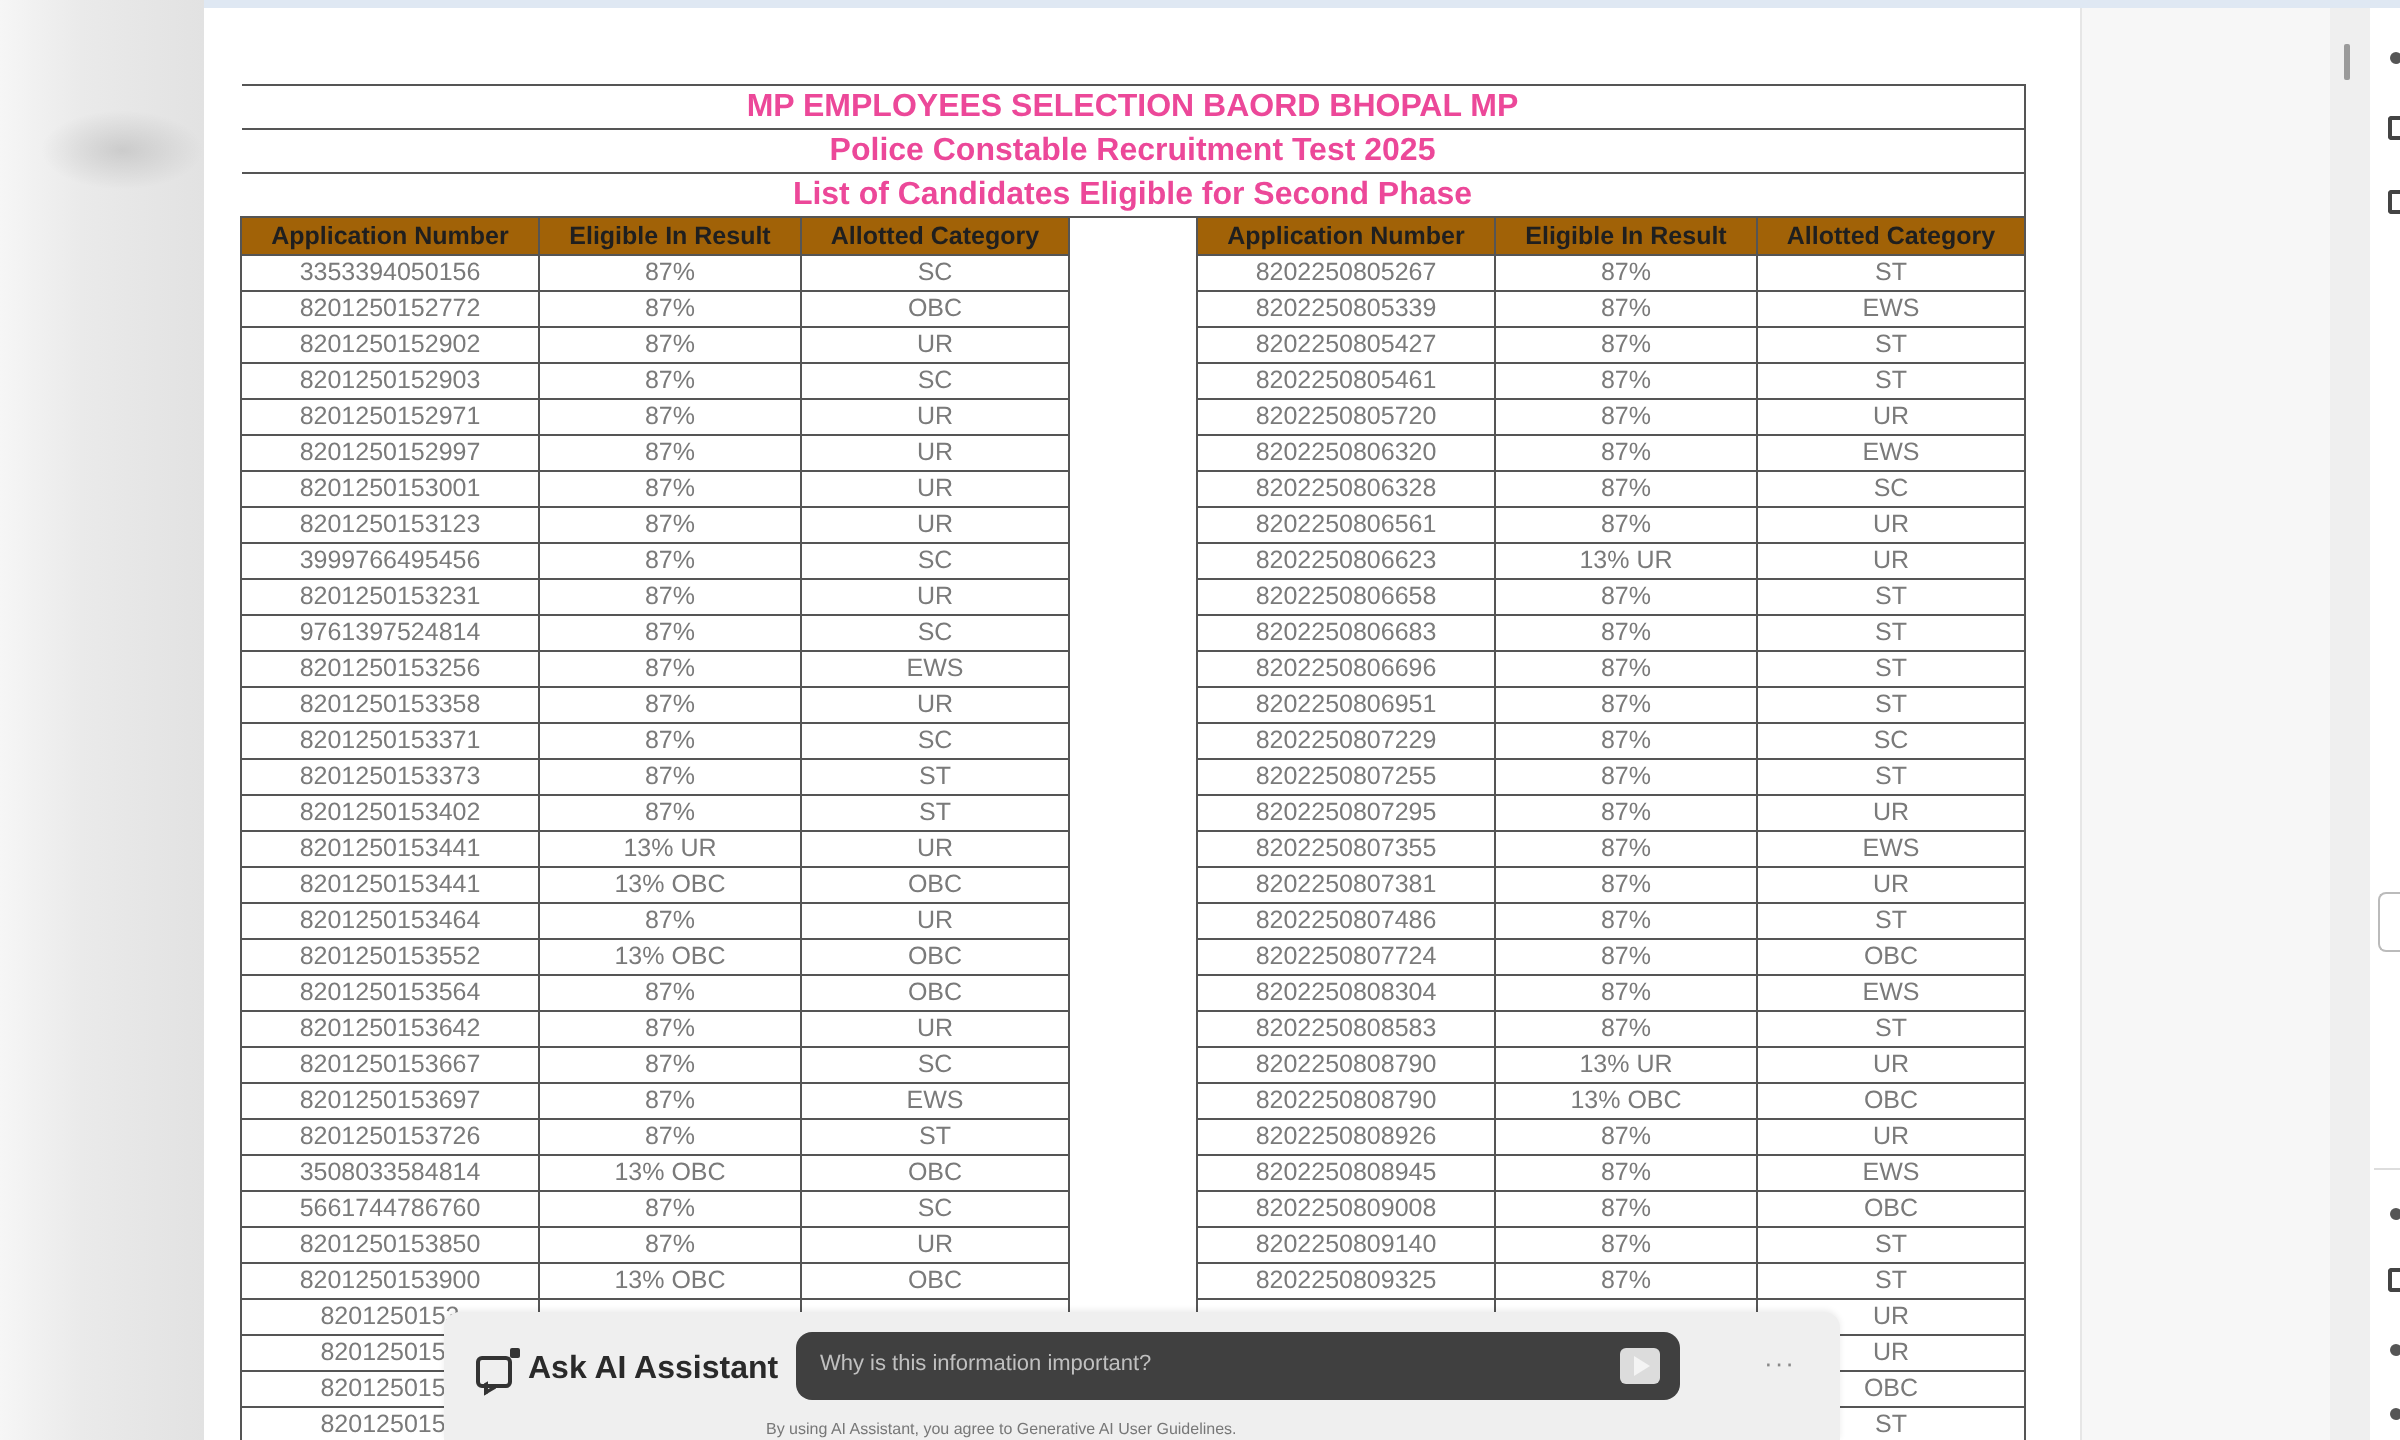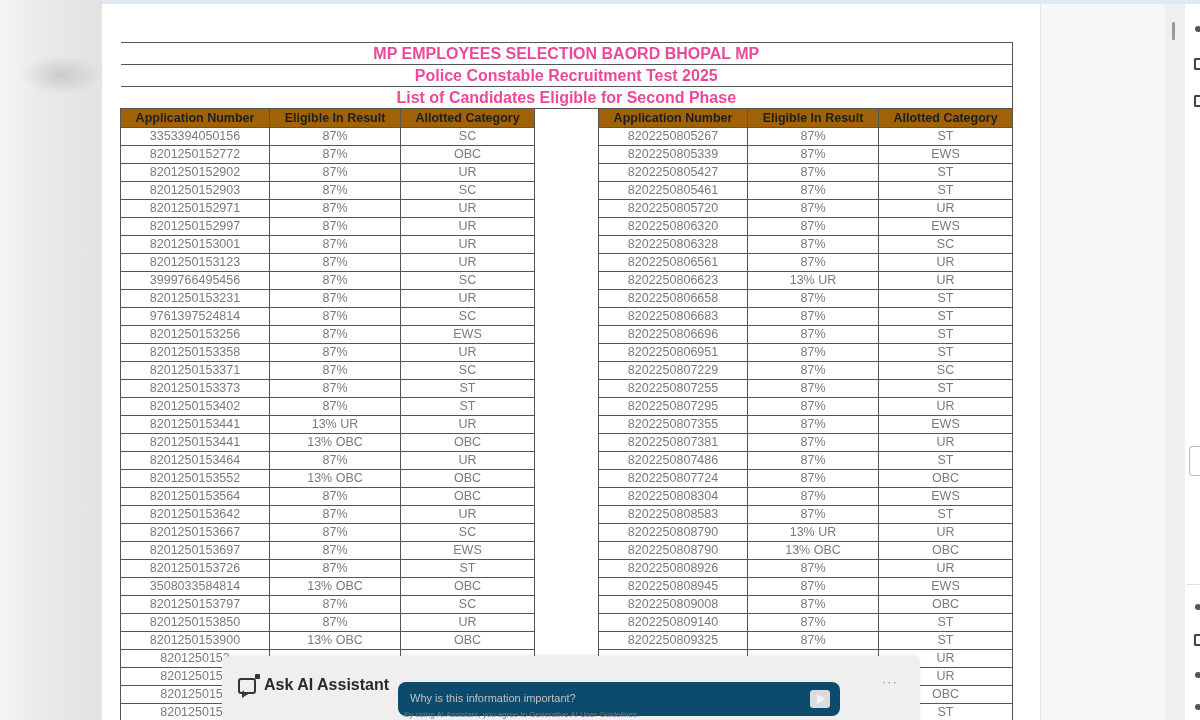--- a/index.html
+++ b/index.html
@@ -80,38 +80,38 @@
     }
     .ai-icon::after {
       content:""; position:absolute; left:2px; top:10px; width:4px; height:4px;
       border-left:2px solid #333; border-bottom:2px solid #333; transform:skewY(-30deg);
     }
     .ai-icon .spark { position:absolute; right:-6px; top:-6px; width:5px; height:5px; background:#333; border-radius:1px; }
     .ai-label {
       position:absolute; left:42px; top:20px; font-size:16px; font-weight:bold; color:#2a2a2a;
     }
     .ai-input {
-      position:absolute; left:176px; top:26px; width:442px; height:34px;
-      background:#0c4a6e; border-radius:8px; border:none;
+      position:absolute; left:176px; top:10px; width:442px; height:34px;
+      background:#404040; border-radius:8px; border:none;
     }
     .ai-input .ph {
       position:absolute; left:12px; top:10px; font-size:11px; color:#c0c0c0;
     }
     .ai-send {
       position:absolute; right:10px; top:8px; width:20px; height:18px; background:#dcdcdc; border-radius:3px;
     }
     .ai-send::after {
       content:""; position:absolute; left:7px; top:4px; width:0; height:0;
       border-left:8px solid #f4f4f4; border-top:5px solid transparent; border-bottom:5px solid transparent;
     }
     .ai-more {
       position:absolute; left:660px; top:18px; font-size:13px; color:#888; letter-spacing:1px;
     }
     .ai-disclaimer {
-      position:absolute; left:182px; top:54px; font-size:8px; color:#777; white-space:nowrap;
+      position:absolute; left:161px; top:54px; font-size:8px; color:#777; white-space:nowrap;
     }
   </style>
 </head>
 <body>
 
 <div class="left-gutter"></div>
 <div class="left-shadow"></div>
 <div class="top-strip"></div>
 <div class="doc-area"></div>
 
@@ -346,21 +346,21 @@
       </tr>
       <tr>
         <td class="cell">3508033584814</td>
         <td class="cell">13% OBC</td>
         <td class="cell">OBC</td>
         <td class="cell">8202250808945</td>
         <td class="cell">87%</td>
         <td class="cell">EWS</td>
       </tr>
       <tr>
-        <td class="cell">8201250153797</td>
+        <td class="cell">5661744786760</td>
         <td class="cell">87%</td>
         <td class="cell">SC</td>
         <td class="cell">8202250809008</td>
         <td class="cell">87%</td>
         <td class="cell">OBC</td>
       </tr>
       <tr>
         <td class="cell">8201250153850</td>
         <td class="cell">87%</td>
         <td class="cell">UR</td>

